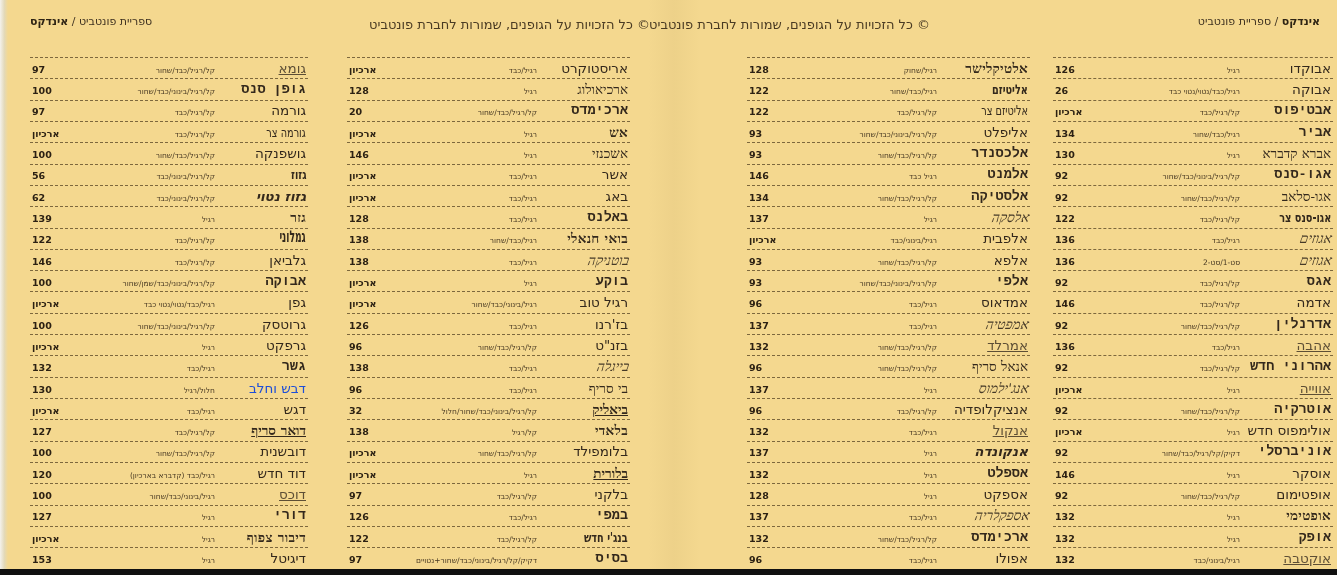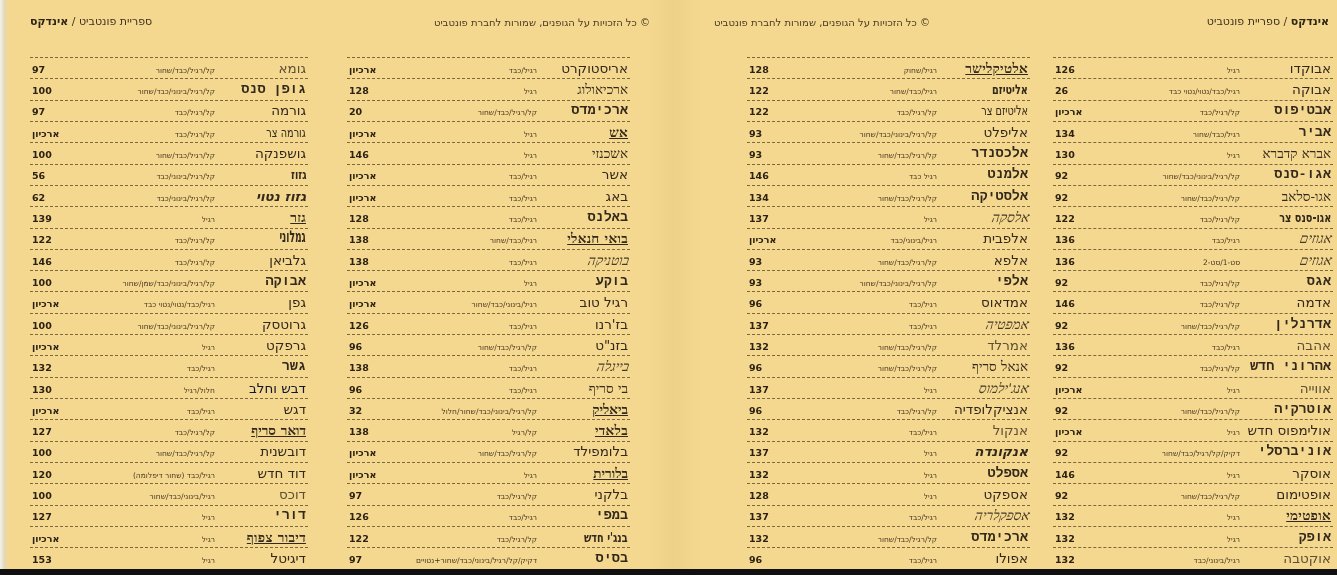--- a/index.html
+++ b/index.html
@@ -12,47 +12,47 @@
   
   .edge-left{position:absolute;left:0;top:0;bottom:0;width:8px;
     background:linear-gradient(90deg,#f4f2ec 0%,#e3d9b8 55%,rgba(0,0,0,0) 100%);z-index:5;}
   .edge-bottom{position:absolute;left:0;right:0;bottom:0;height:6px;background:#101010;z-index:6;}
   .gutter{position:absolute;top:0;bottom:0;left:648px;width:52px;
     background:linear-gradient(90deg,rgba(0,0,0,0),rgba(110,85,30,.05),rgba(0,0,0,0));}
   
   .hdr{position:absolute;top:15px;font-size:11px;color:#3e3120;white-space:nowrap;}
   .hdr .b{font-weight:700;color:#2e2414;}
   .hdr-left{left:30px;}
-  .hdr-right{right:8px;}
-  .copy{position:absolute;top:17px;font-size:10px;color:#4a3b23;white-space:nowrap;}
+  .hdr-right{right:17px;}
+  .copy{position:absolute;top:17px;font-size:13px;color:#4a3b23;white-space:nowrap;}
   .copy-1{right:687px;}
   .copy-2{right:407px;}
   
   .col{position:absolute;top:57px;border-top:1px dashed rgba(95,76,40,.8);}
   .col-0{left:1053px;width:280px;}
   .col-1{left:747px;width:283px;}
   .col-2{left:347px;width:283px;}
   .col-3{left:30px;width:278px;}
   .row{position:relative;height:20.32px;border-bottom:1px dashed rgba(95,76,40,.8);}
   .name{position:absolute;right:2px;bottom:3px;font-size:13.5px;line-height:1;color:#33281c;white-space:nowrap;}
   .styles{position:absolute;right:93px;bottom:4px;font-size:7.5px;line-height:1;color:#473822;white-space:nowrap;}
   .num{position:absolute;left:2px;bottom:4px;font-size:9.5px;line-height:1;font-weight:700;color:#2c2113;white-space:nowrap;direction:ltr;}
   
   .sans{font-weight:400;}
   .bold{font-weight:700;font-family:Liberation Mono, monospace;}
-  .light{opacity:.78;}
+  .light{opacity:.78;text-decoration:underline;}
   .serif{font-family:"DejaVu Serif",serif;}
   .serif-bold{font-family:"DejaVu Serif",serif;font-weight:700;text-decoration:underline;}
-  .display{font-family:"DejaVu Serif",serif;font-weight:700;letter-spacing:.3px;text-decoration:underline;}
+  .display{font-family:"DejaVu Serif",serif;font-weight:700;letter-spacing:.3px;}
   .script{font-family:"DejaVu Serif",serif;font-style:italic;transform:skewX(-8deg);transform-origin:right bottom;opacity:.9;}
   .bold-italic{font-weight:700;font-style:italic;}
   .condensed{transform:scaleX(.72);transform-origin:right bottom;}
   .condensed-bold{transform:scaleX(.72);transform-origin:right bottom;font-weight:700;}
   .tall{transform:scale(.68,1.22);transform-origin:right bottom;font-weight:700;}
-  .outline{color:#0f172a;text-align:right;}
+  .outline{color:#1d4ed8;text-align:right;}
 </style>
 </head>
 <body>
 
 <div class="spread">
 
   <div class="gutter"></div>
 
   <div class="hdr hdr-left">
     <span>ספריית פונטביט / </span><span class="b">אינדקס</span>
@@ -531,21 +531,21 @@
         <span class="styles">קל/רגיל/כבד</span>
         <span class="num">127</span>
       </div>
       <div class="row">
         <span class="name sans">דובשנית</span>
         <span class="styles">קל/רגיל/כבד/שחור</span>
         <span class="num">100</span>
       </div>
       <div class="row">
         <span class="name sans">דוד חדש</span>
-        <span class="styles">רגיל/כבד (שחור דיפלומה)</span>
+        <span class="styles">רגיל/כבד (קדברא בארכיון)</span>
         <span class="num">120</span>
       </div>
       <div class="row">
         <span class="name light">דוכס</span>
         <span class="styles">רגיל/בינוני/כבד/שחור</span>
         <span class="num">100</span>
       </div>
       <div class="row">
         <span class="name bold">דורי</span>
         <span class="styles">רגיל</span>

